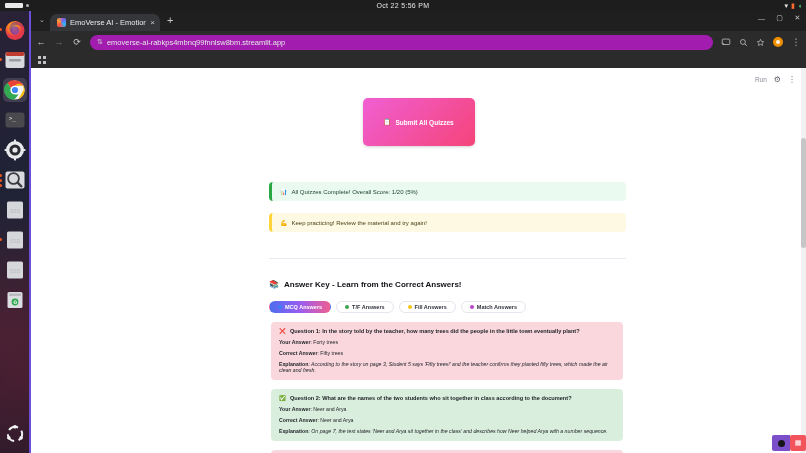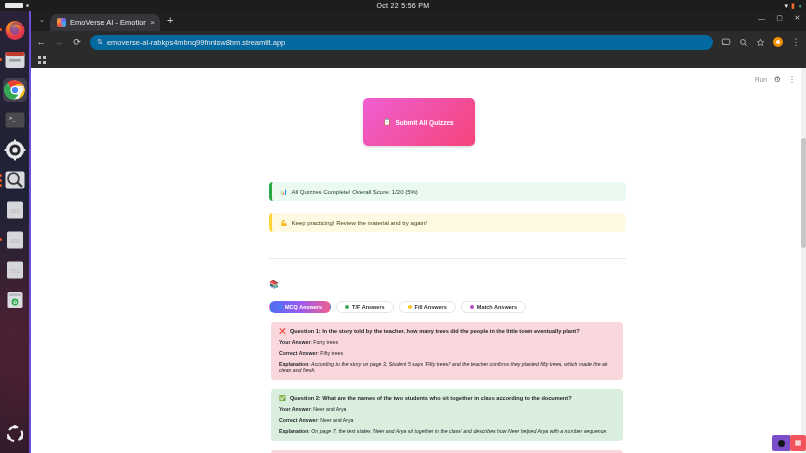--- a/index.html
+++ b/index.html
@@ -86,21 +86,21 @@
   }
   .win-btn { color: #bdc1c6; font-size: 7px; width: 9px; text-align: center; }
 
   .chrome-nav {
     height: 22px; background: #2b2b2b; display: flex; align-items: center;
     padding: 0 5px; gap: 8px;
   }
   .navbtn { color: #c8cacd; font-size: 9px; width: 10px; text-align: center; }
   .navbtn.dis { color: #6b6d70; }
   .omnibox {
-    flex: 1 1 auto; height: 15px; background: #0369a1; border-radius: 8px;
+    flex: 1 1 auto; height: 15px; background: #a21caf; border-radius: 8px;
     display: flex; align-items: center; padding: 0 7px; gap: 5px; color: #e6e7e8;
     font-size: 7.5px;
   }
   .omni-ico { color: #c3c5c8; font-size: 7px; letter-spacing:-1px; }
   .navicons { display: flex; align-items: center; gap: 8px; }
   .avatar-btn { width: 10px; height: 10px; border-radius: 50%; background: #f09000;
                 display:flex;align-items:center;justify-content:center; }
   .avatar-btn i { width:4px;height:4px;border-radius:50%;background:#fff3e0;display:block; }
 
   .bookmark-bar {
@@ -388,20 +388,21 @@
 
     <div class="alert alert-warn">
       <span>💪</span>
       <span>Keep practicing! Review the material and try again!</span>
     </div>
 
     <div class="divider"></div>
 
     <div class="section-title">
       <span>📚</span>
+      <span>Answer Key - Learn from the Correct Answers!</span>
     </div>
 
     <div class="tabs">
       <div class="tab-pill active">
         <span class="pill-dot" style="background:#3b82f6"></span>
         <span>MCQ Answers</span>
       </div>
       <div class="tab-pill">
         <span class="pill-dot" style="background:#3fa34d"></span>
         <span>T/F Answers</span>

